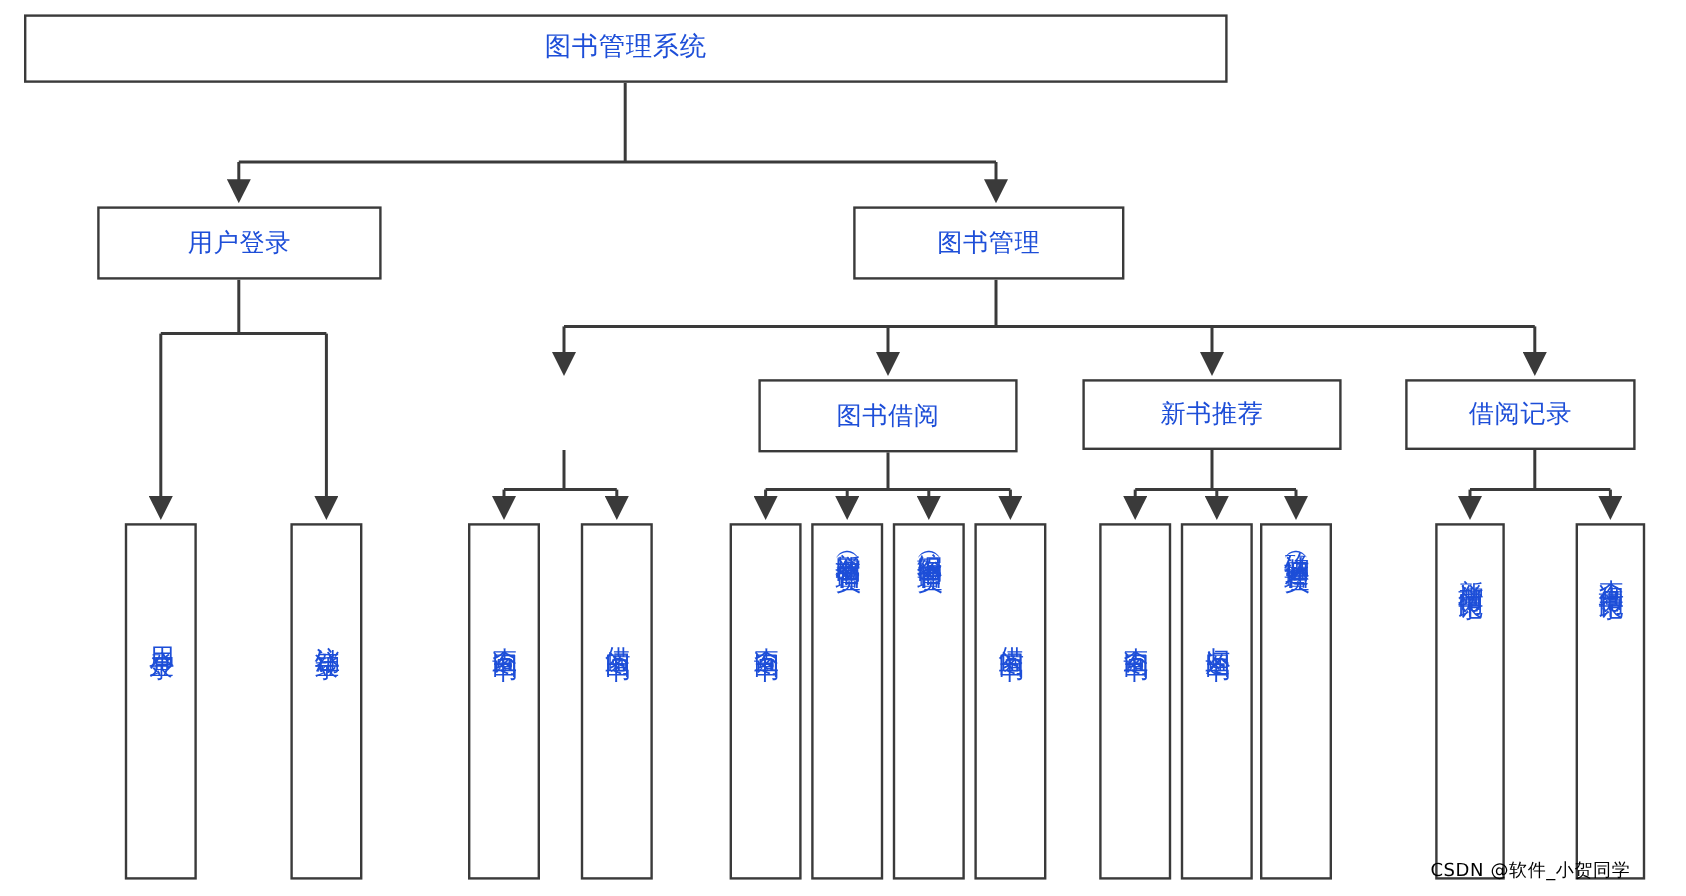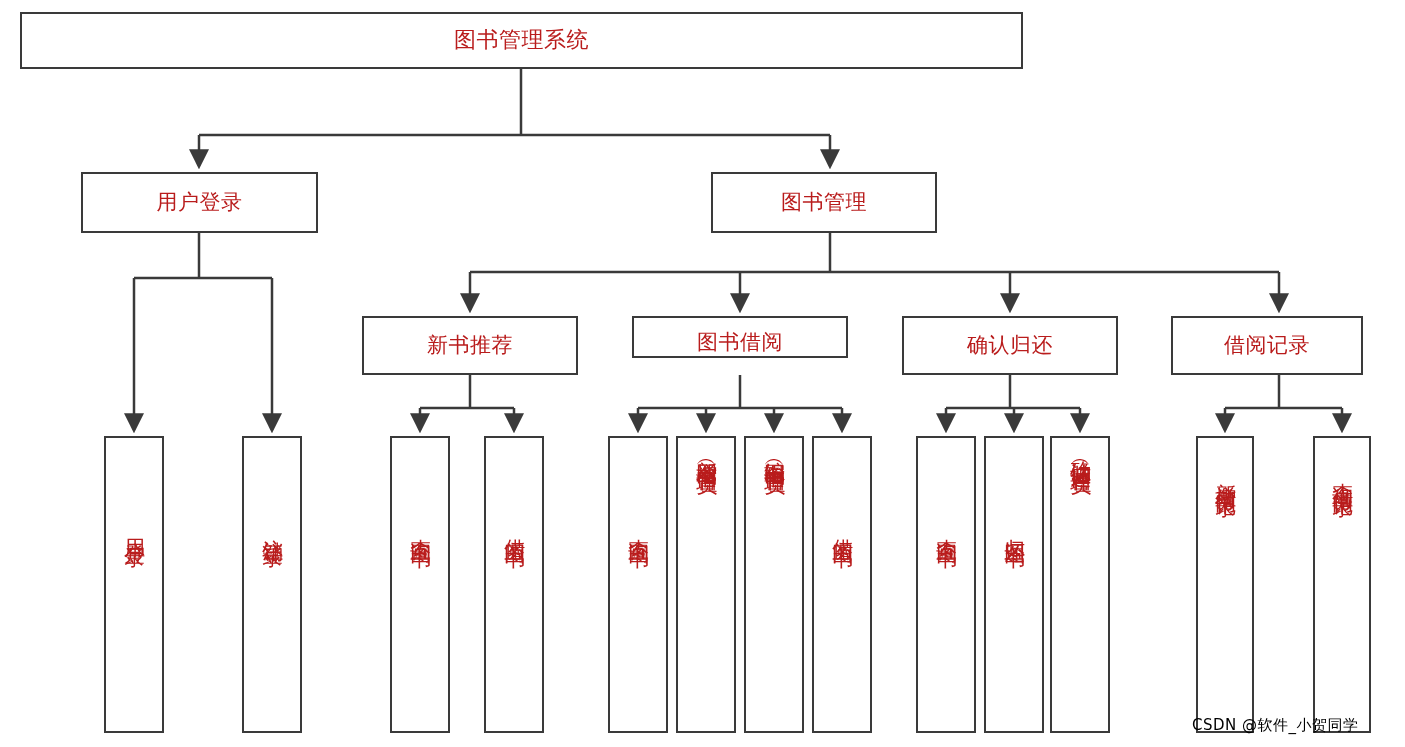--- a/index.html
+++ b/index.html
@@ -25,21 +25,21 @@
     height: 747px;
   }
   .node {
     position: absolute;
     box-sizing: border-box;
     border: 2.5px solid #3a3a3a;
     background: #ffffff;
     display: flex;
     align-items: center;
     justify-content: center;
-    color: #b91c1c;
+    color: #1d4ed8;
   }
   .node .label {
     text-align: center;
     line-height: 1.22;
     white-space: nowrap;
   }
   .node.horizontal .label {
     font-size: 21px;
     letter-spacing: 0.5px;
   }
@@ -128,28 +128,25 @@
     <span class="label">图书管理系统</span>
   </div>
 
   <div class="node horizontal" style="left:81px; top:172px; width:237px; height:61px;">
     <span class="label">用户登录</span>
   </div>
   <div class="node horizontal" style="left:711px; top:172px; width:226px; height:61px;">
     <span class="label">图书管理</span>
   </div>
 
-  <div class="node horizontal" style="left:362px; top:316px; width:216px; height:59px;">
-    <span class="label">新书推荐</span>
-  </div>
-  <div class="node horizontal" style="left:632px; top:316px; width:216px; height:42px;align-items:flex-end;">
+  <div class="node horizontal" style="left:632px; top:316px; width:216px; height:61px;">
     <span class="label">图书借阅</span>
   </div>
   <div class="node horizontal" style="left:902px; top:316px; width:216px; height:59px;">
-    <span class="label">确认归还</span>
+    <span class="label">新书推荐</span>
   </div>
   <div class="node horizontal" style="left:1171px; top:316px; width:192px; height:59px;">
     <span class="label">借阅记录</span>
   </div>
 
   <div class="node vertical" style="left:104px; top:436px; width:60px; height:297px; padding-top:84px;">
     <span class="label">用户登录</span>
   </div>
   <div class="node vertical" style="left:242px; top:436px; width:60px; height:297px; padding-top:84px;">
     <span class="label">注销登录</span>

